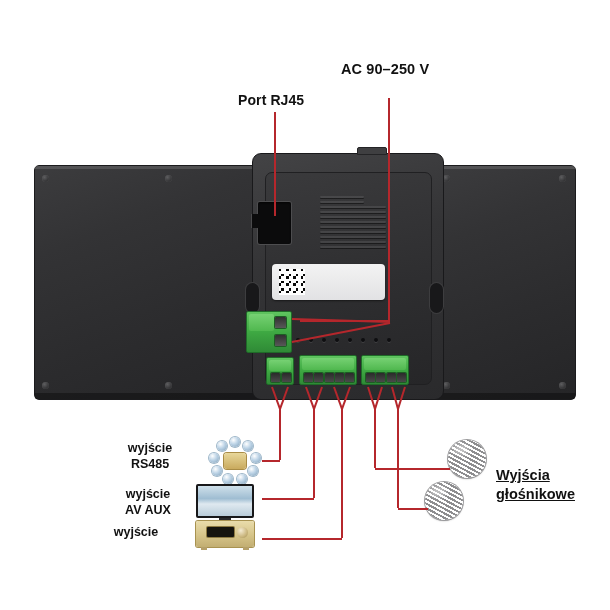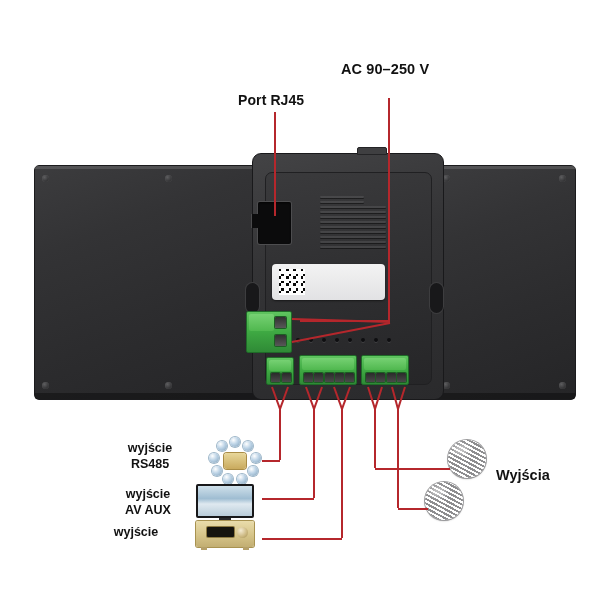--- a/index.html
+++ b/index.html
@@ -288,22 +288,23 @@
   <div class="ico-label" style="left:82px;top:524px;width:108px;font-size:12.5px;">
     <div>wyjście</div>
   </div>
 
   <div class="ico spk" style="left:448px;top:440px;">
     <div class="spk-sheen"></div>
   </div>
   <div class="ico spk" style="left:425px;top:482px;">
     <div class="spk-sheen"></div>
   </div>
-  <div class="ico-label" style="left:496px;top:466px;width:110px;font-size:14.5px;text-align:left;">
+  <div class="ico-label" style="left:496px;top:466px;width:110px;font-size:14.5px;text-align:left;text-decoration:underline;">
     <div>Wyjścia</div>
+    <div>głośnikowe</div>
   </div>
 
   <div id="lines">
       <div style="position: absolute; background: rgb(181, 39, 44); left: 274px; top: 112px; width: 2px; height: 104px;"></div>
       <div style="position: absolute; background: rgb(181, 39, 44); left: 388px; top: 98px; width: 2px; height: 223px;"></div>
       <div style="position: absolute; background: rgb(181, 39, 44); left: 300px; top: 320px; width: 90px; height: 2px;"></div>
       <div style="position: absolute; background: rgb(181, 39, 44); left: 390px; top: 321px; width: 98.0459px; height: 2px; transform-origin: 0px 50%; transform: rotate(-178.247deg);"></div>
       <div style="position: absolute; background: rgb(181, 39, 44); left: 390px; top: 322px; width: 99.8248px; height: 2px; transform-origin: 0px 50%; transform: rotate(169.028deg);"></div>
       <div style="position: absolute; background: rgb(181, 39, 44); left: 272px; top: 386px; width: 23.4094px; height: 2px; transform-origin: 0px 50%; transform: rotate(70.0169deg);"></div>
       <div style="position: absolute; background: rgb(181, 39, 44); left: 288px; top: 386px; width: 23.4094px; height: 2px; transform-origin: 0px 50%; transform: rotate(109.983deg);"></div>

